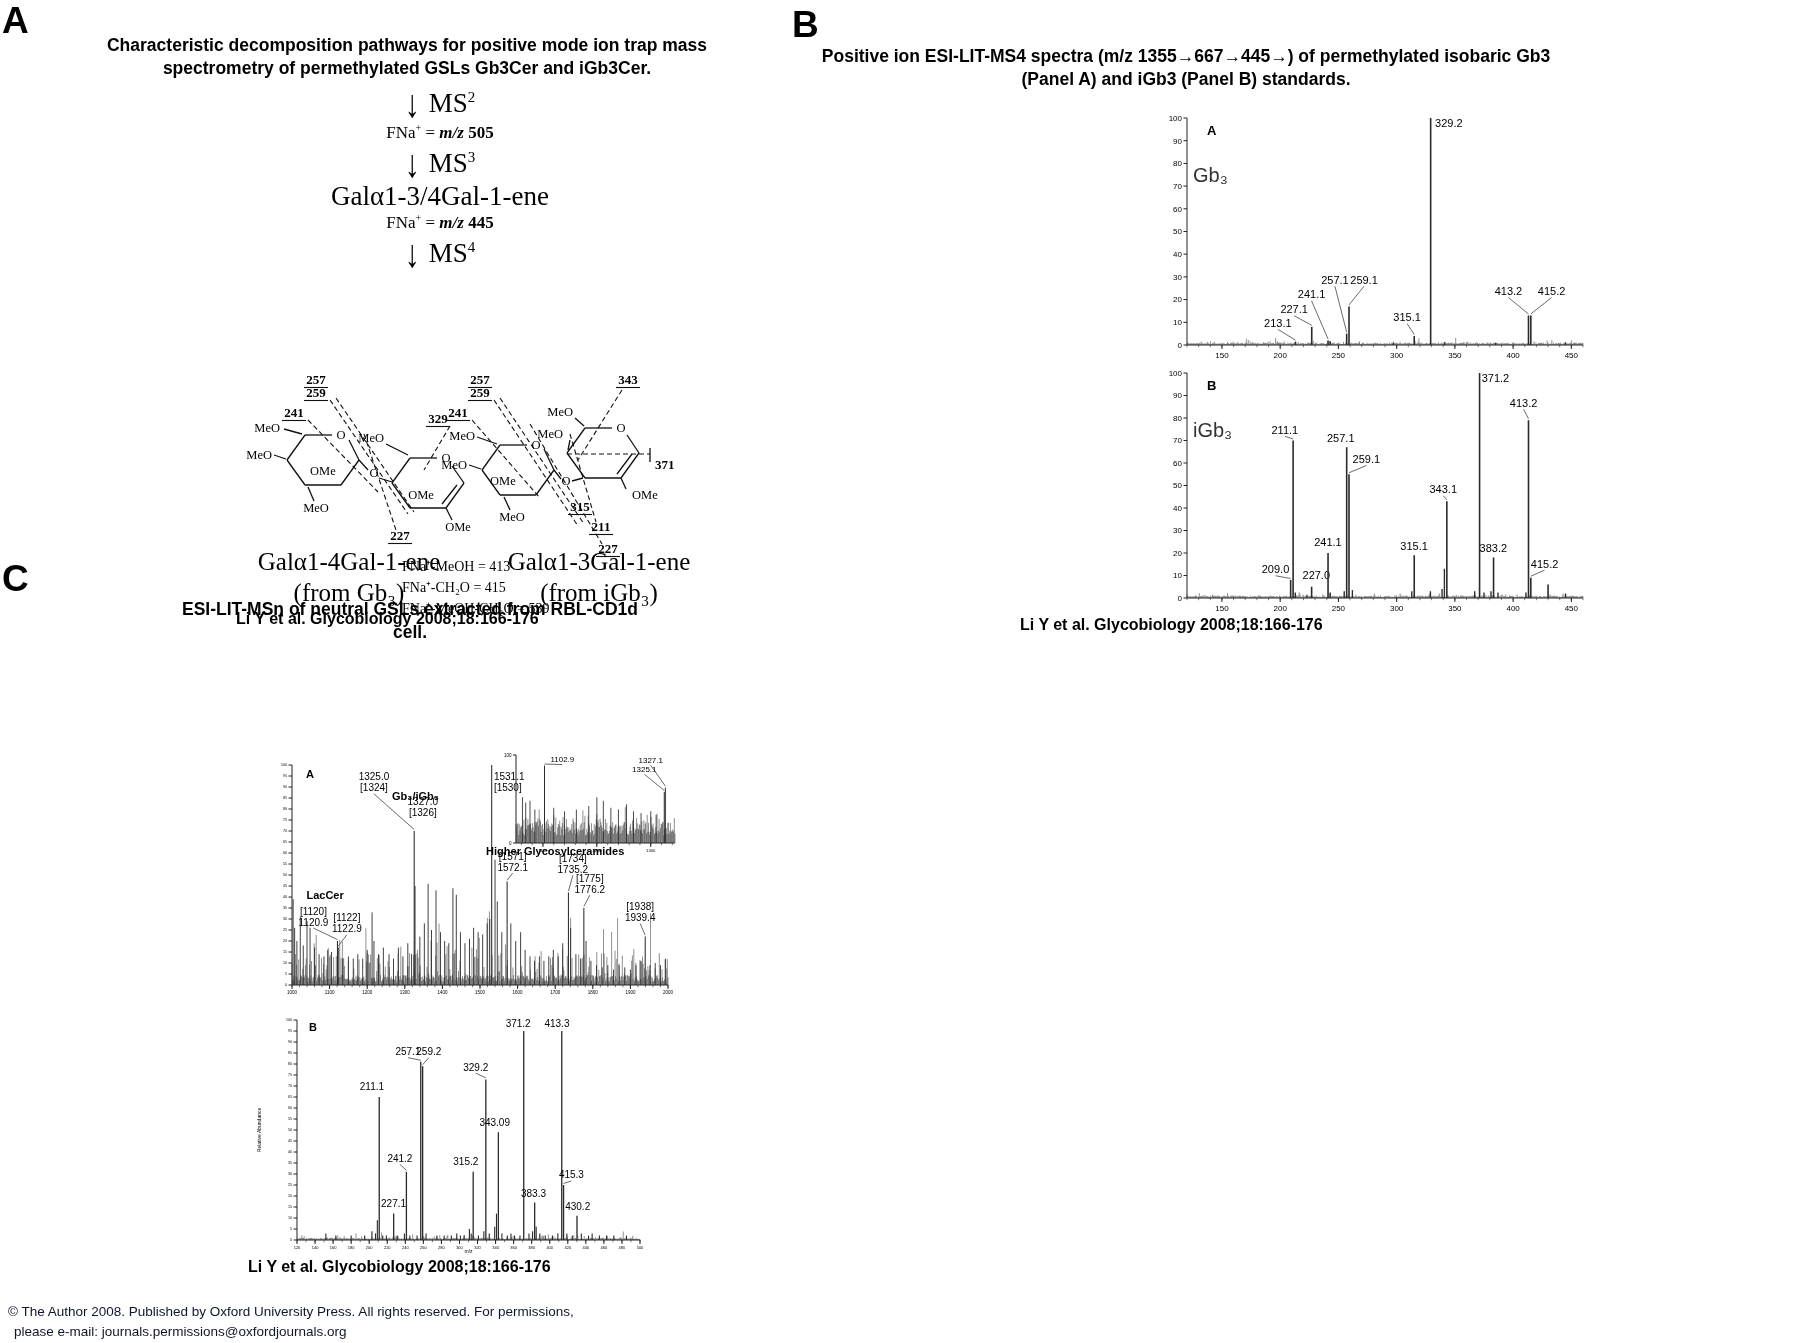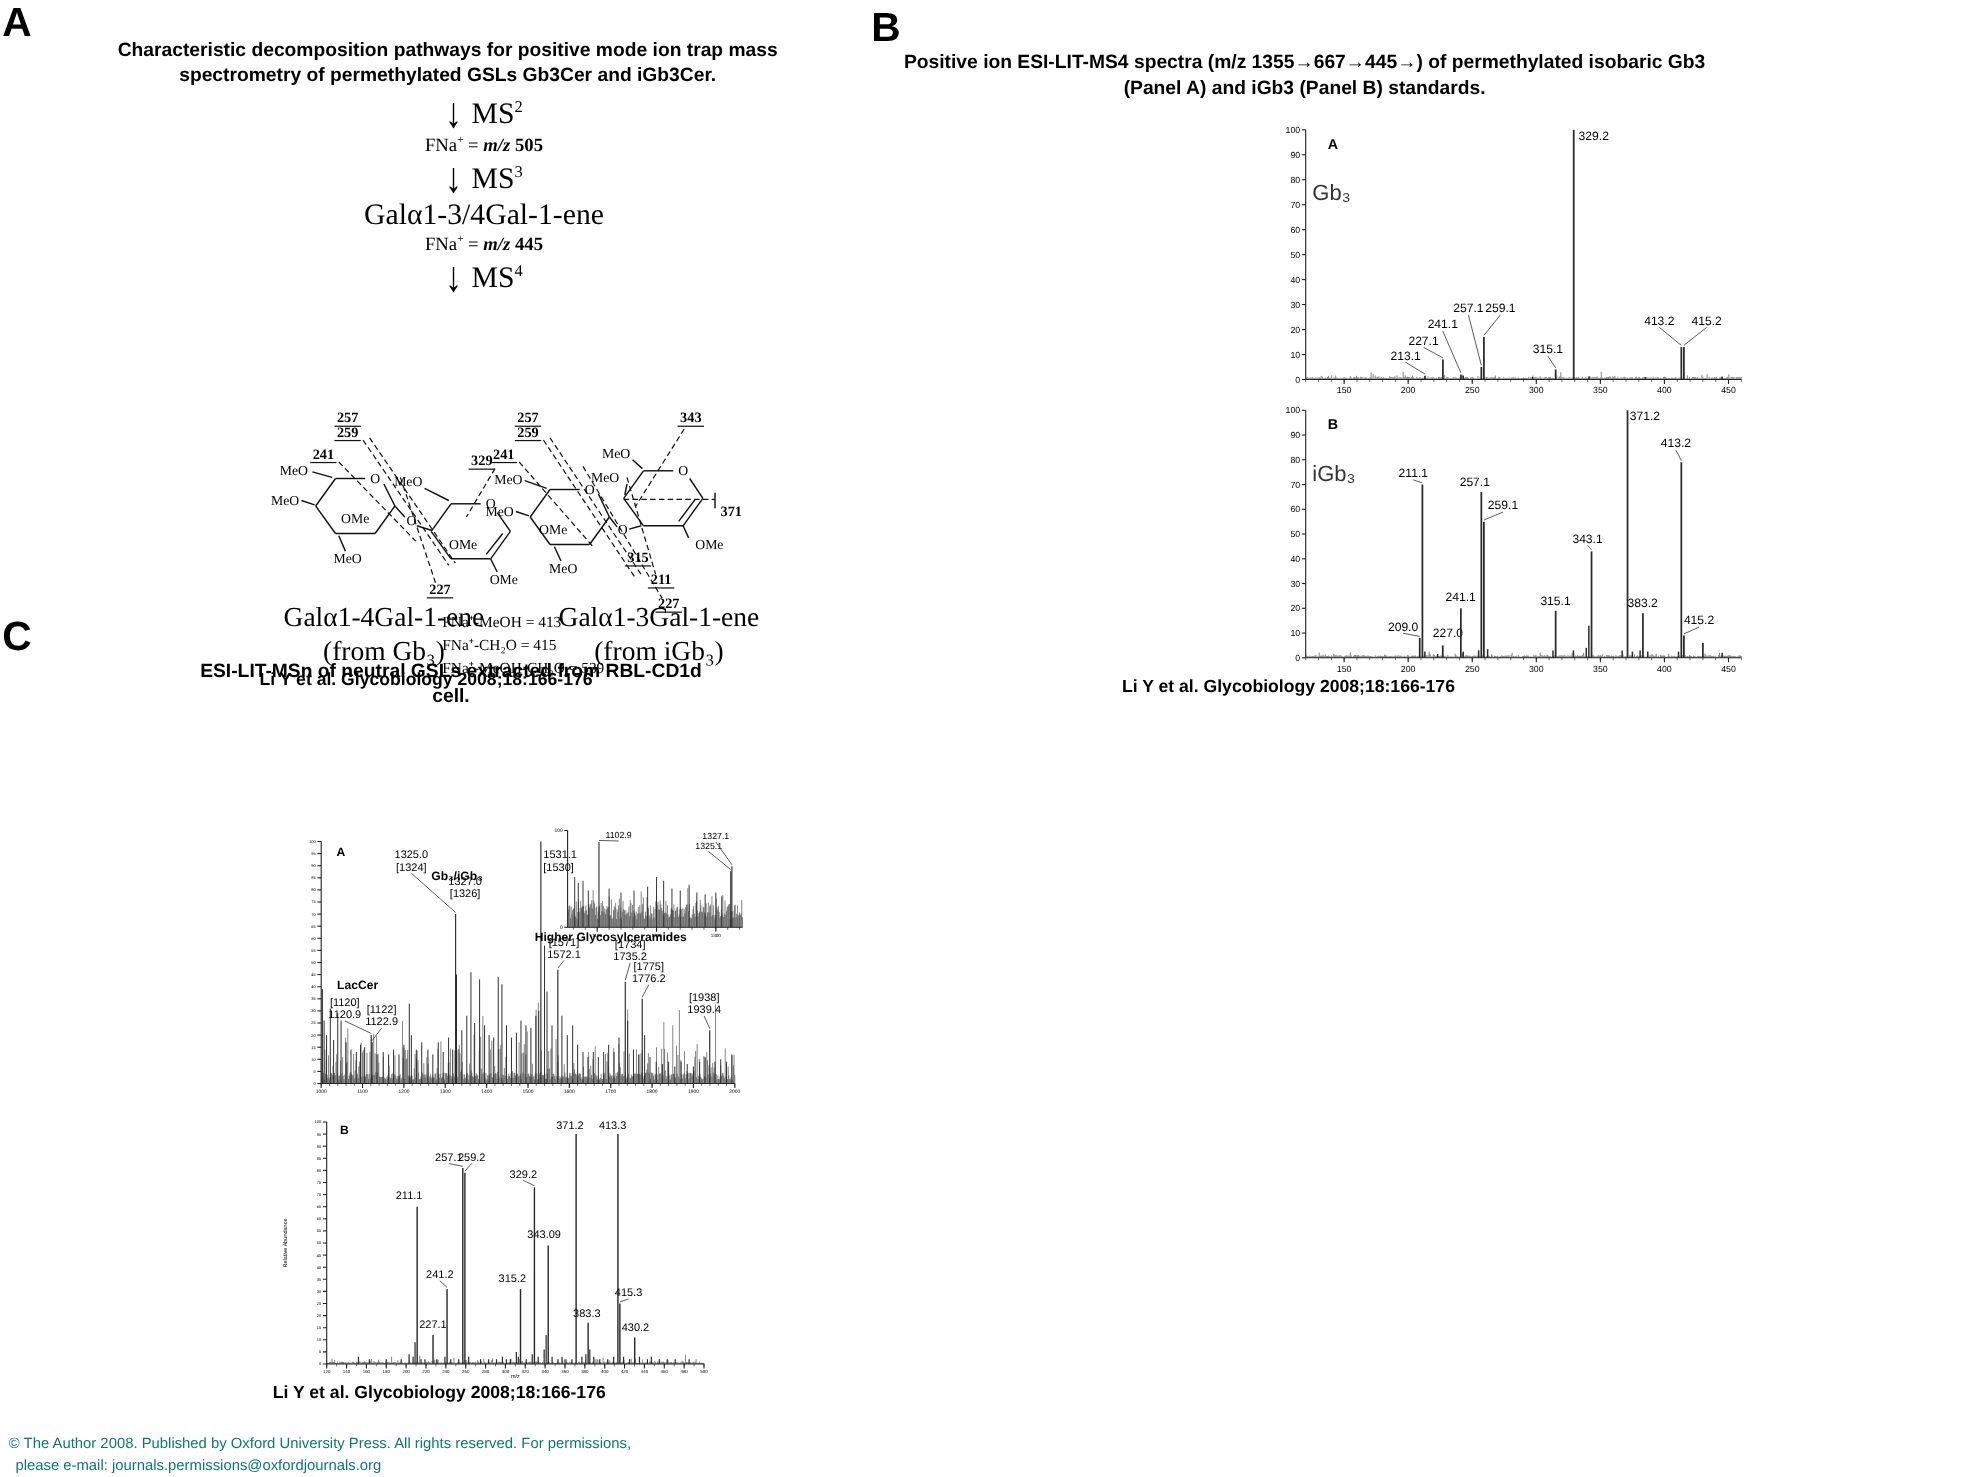--- a/index.html
+++ b/index.html
@@ -15,21 +15,21 @@
   .pw-step .pw-arrow{font-size:30px;transform:scaleY(1.3);display:inline-block;line-height:1}
   .pw-step sup{font-size:15px}
   .pw-adduct{font-family:"Liberation Serif",serif;font-size:17px;line-height:1.2;padding:1px 0}
   .pw-adduct sup{font-size:10px}
   .pw-adduct i{font-weight:bold}
   .pw-adduct b{font-style:normal}
   .product{text-align:center}
   .product-name{font-family:"Liberation Serif",serif;font-size:25px;line-height:1.25}
   .equations{}
   .equation-line{font-family:"Liberation Serif",serif;font-size:14px;line-height:1.5}
-  .footer-line{font-size:13.5px;line-height:1.45;color:#0f766e}
+  .footer-line{font-size:13.5px;line-height:1.45;color:#0f172a}
   svg{overflow:visible}
 </style>
 </head>
 <body>
 
 <div class="page">
 
   <div class="abs panel-letter" style="left:2px;top:2px">A</div>
   <div class="abs panel-title" style="left:52px;top:34px;width:710px">Characteristic decomposition pathways for positive mode ion trap mass spectrometry of permethylated GSLs Gb3Cer and iGb3Cer.</div>
 

